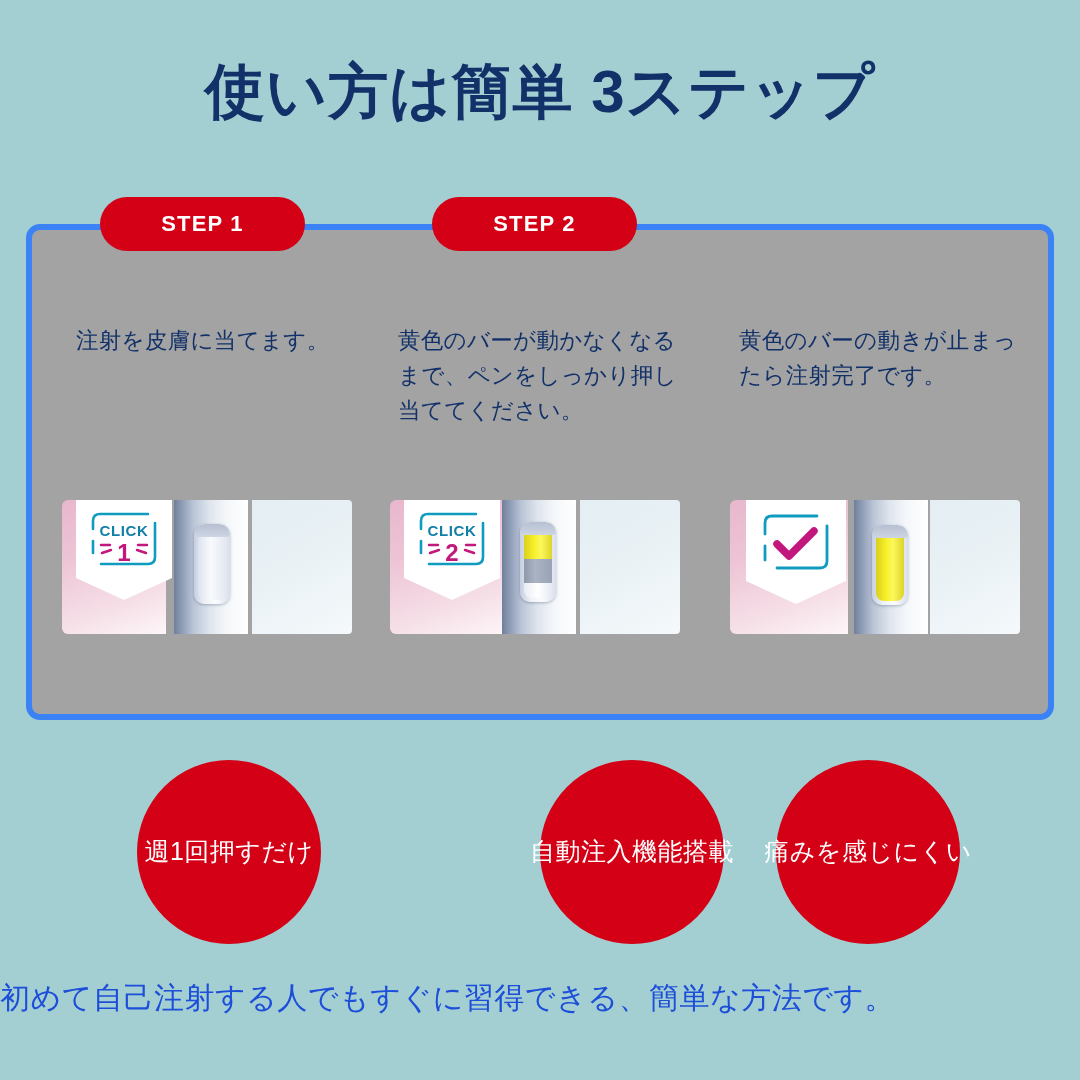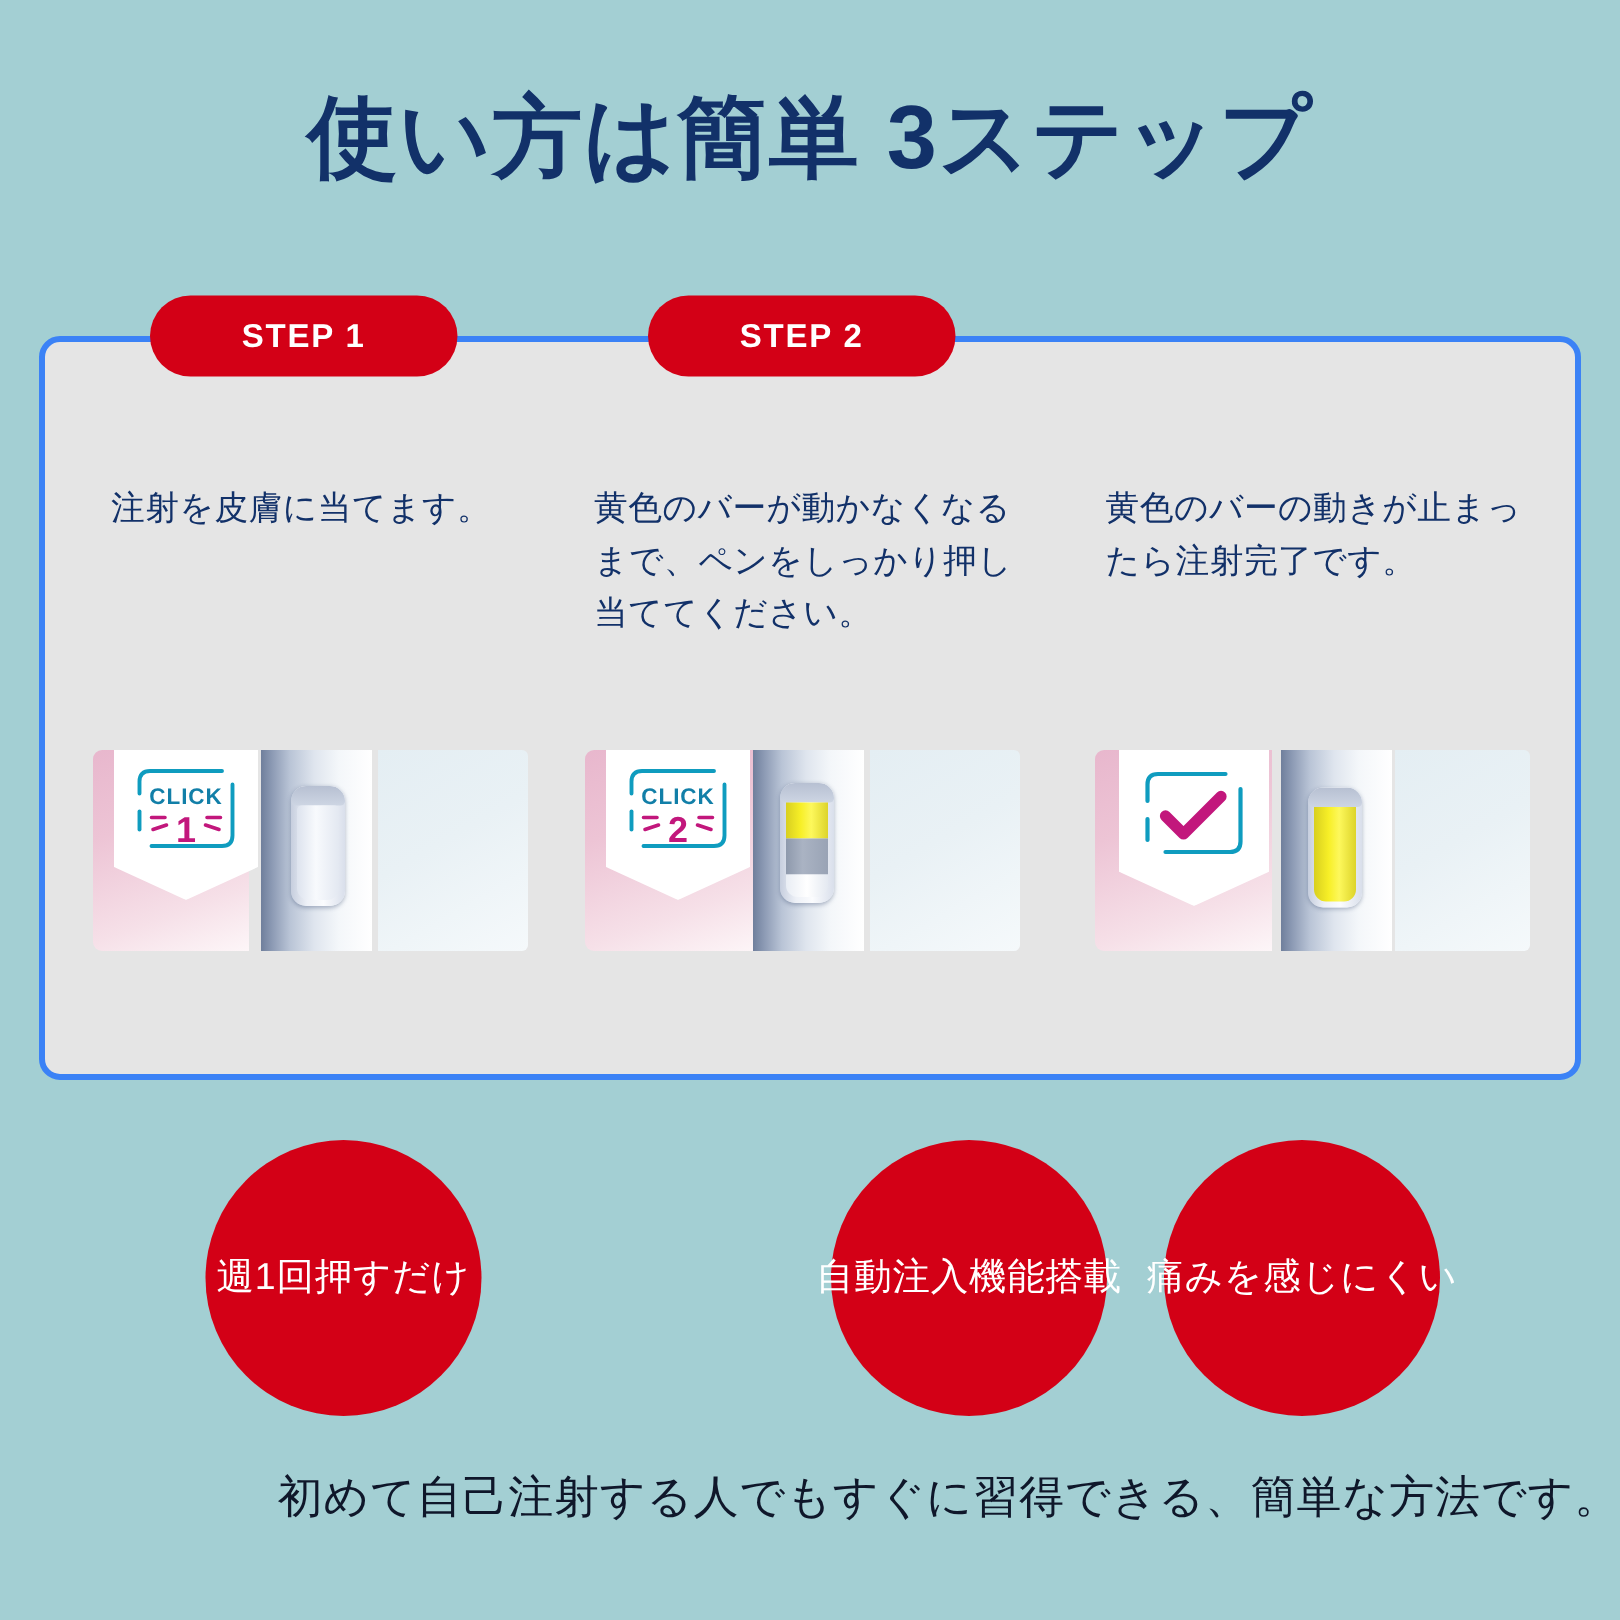--- a/index.html
+++ b/index.html
@@ -30,22 +30,22 @@
     white-space: nowrap;
   }
 
   
   .steps-card {
     position: absolute;
     left: 26px;
     top: 224px;
     width: 1028px;
     height: 496px;
-    background: #e5e5e5;
-    border: 4px solid #3b82f6;
+    background: #a3a3a3;
+    border: 6px solid #3b82f6;
     border-radius: 14px;
     box-sizing: border-box;
   }
 
   
   .step-badges {
     position: absolute;
     left: 0;
     top: 0;
     width: 1080px;
@@ -240,33 +240,33 @@
     align-items: center;
     justify-content: center;
     font-size: 25px;
     line-height: 1.35;
     font-weight: normal;
     letter-spacing: 0.5px;
     text-align: center;
   }
   .f-circle.fc1 { left: 137px; }
   .f-circle.fc2 { left: 350px; }
-  .f-circle.fc3 { left: 554px; }
+  .f-circle.fc3 { left: 540px; }
   .f-circle.fc4 { left: 776px; }
   .f-line { display: block; white-space: nowrap; }
 
   
   .footer-note {
     position: absolute;
     left: 0;
     top: 978px;
     width: 1080px;
-    text-align: right;
+    text-align: left;
     font-size: 30px;
-    color: #0f172a;
+    color: #1d4ed8;
     letter-spacing: 0.5px;
     white-space: nowrap;
   }
 </style>
 </head>
 <body>
 
 <div class="page-title">使い方は簡単 3ステップ</div>
 
 <div class="steps-card">

